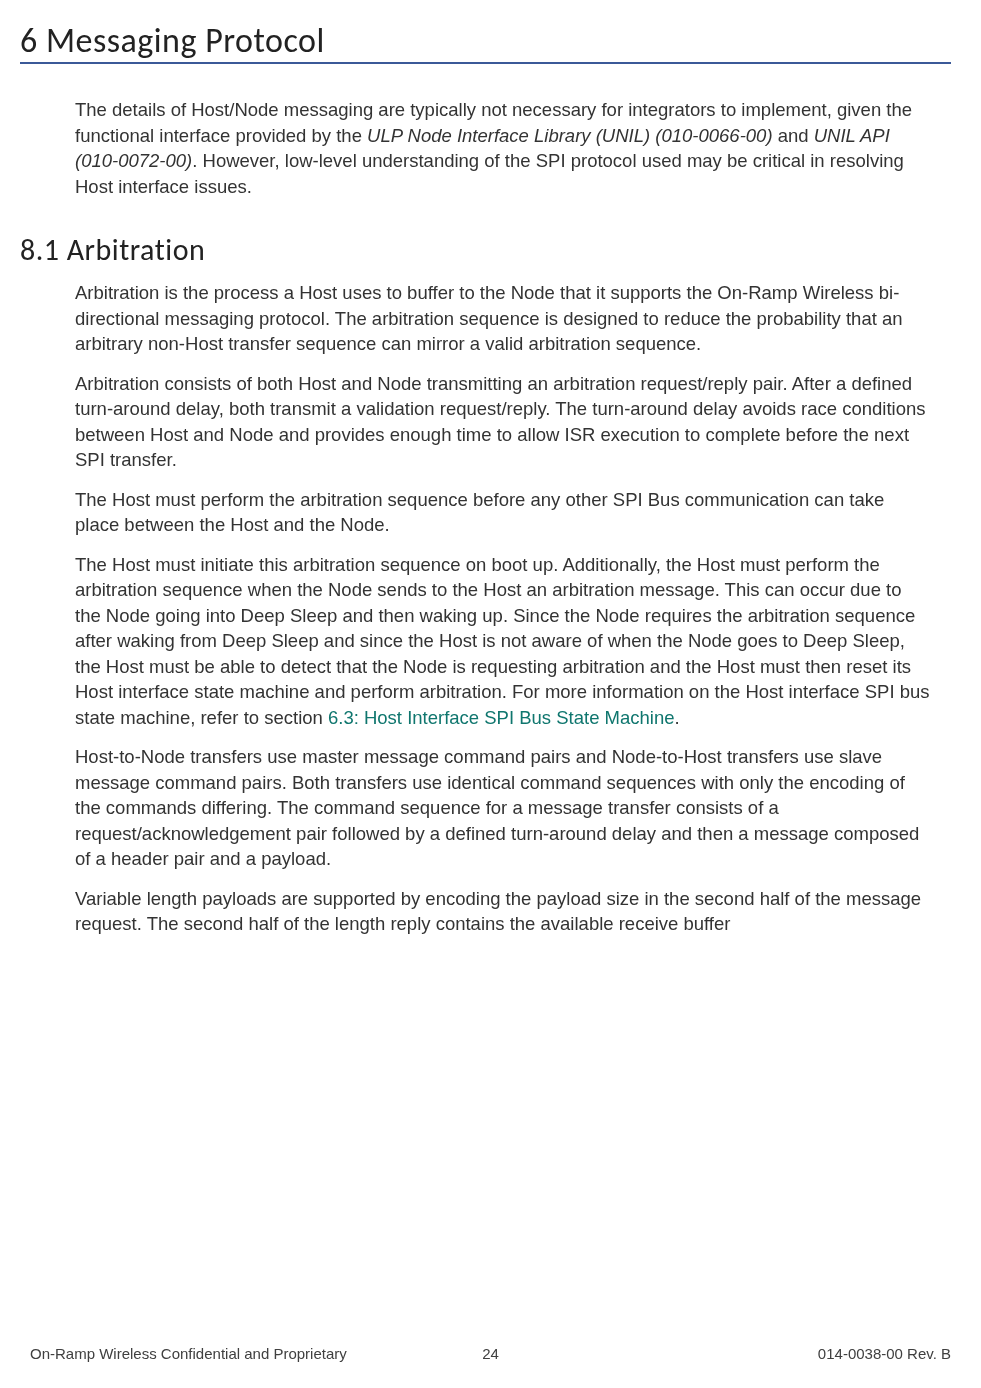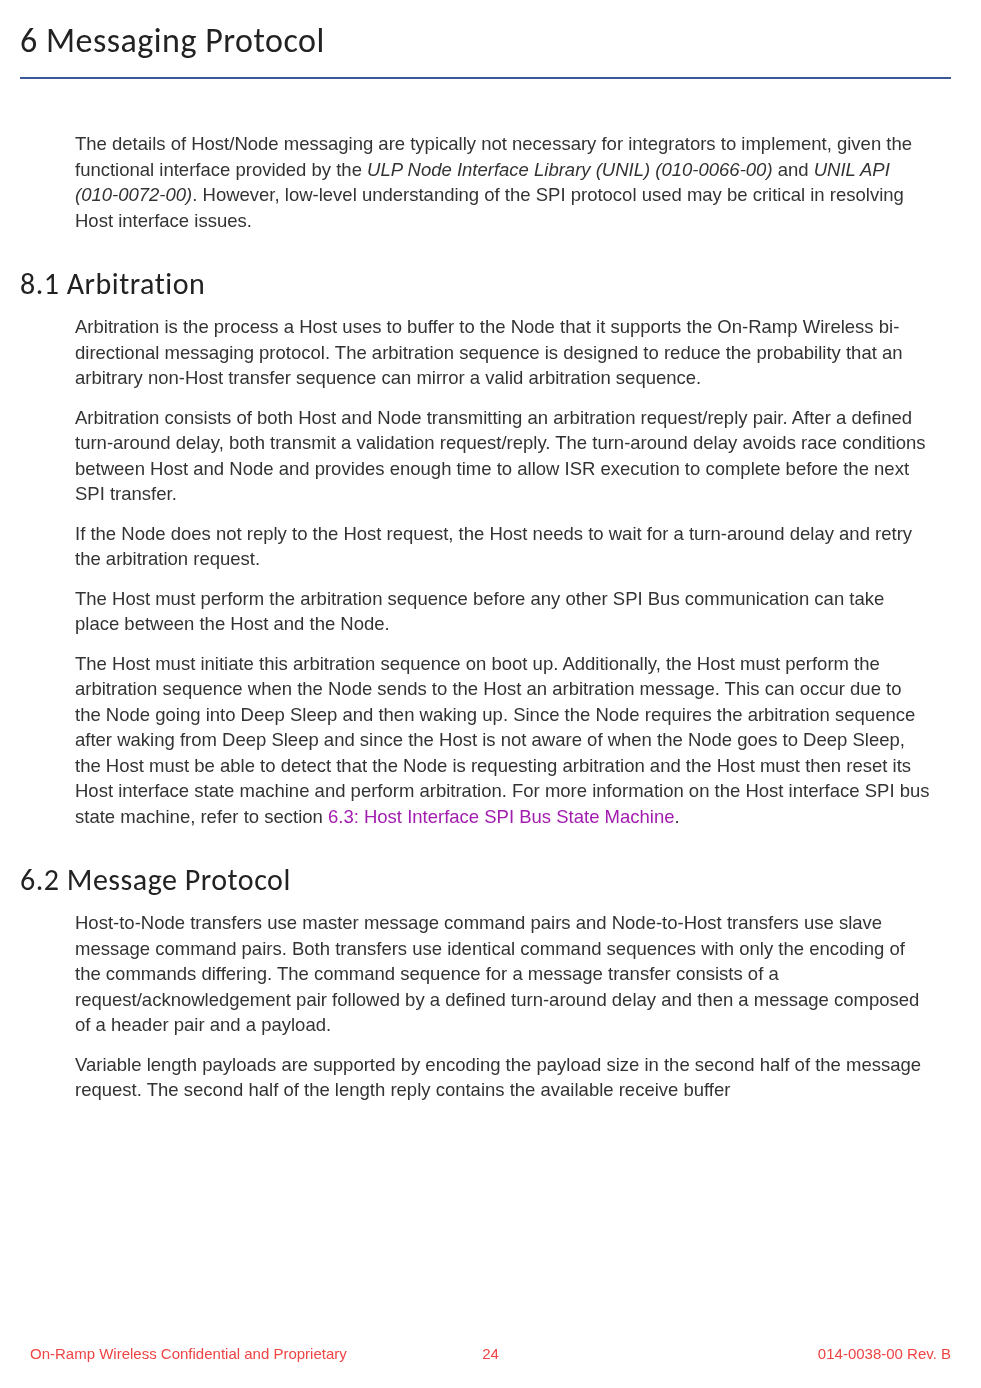--- a/index.html
+++ b/index.html
@@ -18,22 +18,22 @@
     }
     .page {
       padding: 20px 30px 0 20px;
     }
     h1.chapter-title {
       font-family: 'Calibri', 'Segoe UI', sans-serif;
       font-size: 34px;
       font-weight: 400;
       color: #222;
       border-bottom: 2px solid #3b5998;
-      padding-bottom: 16px;
-      margin-bottom: 52px;
+      padding-bottom: 1px;
+      margin-bottom: 33px;
       letter-spacing: 0.5px;
     }
     h2.section-title {
       font-family: 'Calibri', 'Segoe UI', sans-serif;
       font-size: 30px;
       font-weight: 400;
       color: #222;
       margin-top: 32px;
       margin-bottom: 12px;
       letter-spacing: 0.5px;
@@ -46,33 +46,33 @@
       font-family: Tahoma, 'Segoe UI', sans-serif;
       font-size: 18.5px;
       line-height: 1.38;
       color: #333;
       margin-bottom: 14px;
     }
     .italic {
       font-style: italic;
     }
     .link {
-      color: #a21caf;
+      color: #0f766e;
     }
     .footer {
       position: absolute;
       bottom: 26px;
       left: 30px;
       right: 30px;
       display: flex;
       justify-content: space-between;
       align-items: center;
       font-family: Tahoma, sans-serif;
       font-size: 15px;
-      color: #ef4444;
+      color: #404040;
     }
     .footer .center {
       position: absolute;
       left: 50%;
       transform: translateX(-50%);
     }
   </style>
 </head>
 <body>
 
@@ -82,28 +82,26 @@
   <div class="body-text">
     <p>
       <span>The details of Host/Node messaging are typically not necessary for integrators to implement, given the functional interface provided by the </span><span class="italic">ULP Node Interface Library (UNIL) (010-0066-00)</span><span> and </span><span class="italic">UNIL API (010-0072-00)</span><span>. However, low-level understanding of the SPI protocol used may be critical in resolving Host interface issues.</span>
     </p>
   </div>
 
   <h2 class="section-title">8.1 Arbitration</h2>
   <div class="body-text">
     <p>Arbitration is the process a Host uses to buffer to the Node that it supports the On-Ramp Wireless bi-directional messaging protocol. The arbitration sequence is designed to reduce the probability that an arbitrary non-Host transfer sequence can mirror a valid arbitration sequence.</p>
     <p>Arbitration consists of both Host and Node transmitting an arbitration request/reply pair. After a defined turn-around delay, both transmit a validation request/reply. The turn-around delay avoids race conditions between Host and Node and provides enough time to allow ISR execution to complete before the next SPI transfer.</p>
-    <p>If the Node does not reply to the Host request, the Host needs to wait for a turn-around delay and retry the arbitration request.</p>
     <p>The Host must perform the arbitration sequence before any other SPI Bus communication can take place between the Host and the Node.</p>
     <p>
       <span>The Host must initiate this arbitration sequence on boot up. Additionally, the Host must perform the arbitration sequence when the Node sends to the Host an arbitration message. This can occur due to the Node going into Deep Sleep and then waking up. Since the Node requires the arbitration sequence after waking from Deep Sleep and since the Host is not aware of when the Node goes to Deep Sleep, the Host must be able to detect that the Node is requesting arbitration and the Host must then reset its Host interface state machine and perform arbitration. For more information on the Host interface SPI bus state machine, refer to section </span><span class="link">6.3: Host Interface SPI Bus State Machine</span><span>.</span>
     </p>
   </div>
 
-  <h2 class="section-title">6.2 Message Protocol</h2>
   <div class="body-text">
     <p>Host-to-Node transfers use master message command pairs and Node-to-Host transfers use slave message command pairs. Both transfers use identical command sequences with only the encoding of the commands differing. The command sequence for a message transfer consists of a request/acknowledgement pair followed by a defined turn-around delay and then a message composed of a header pair and a payload.</p>
     <p>Variable length payloads are supported by encoding the payload size in the second half of the message request. The second half of the length reply contains the available receive buffer</p>
   </div>
 </div>
 
 <div class="footer">
   <span>On-Ramp Wireless Confidential and Proprietary</span>
   <span class="center">24</span>
   <span>014-0038-00 Rev. B</span>

